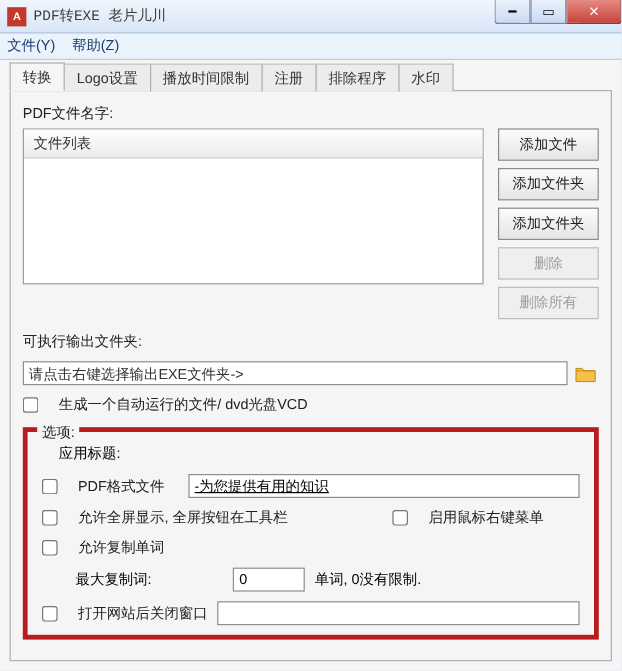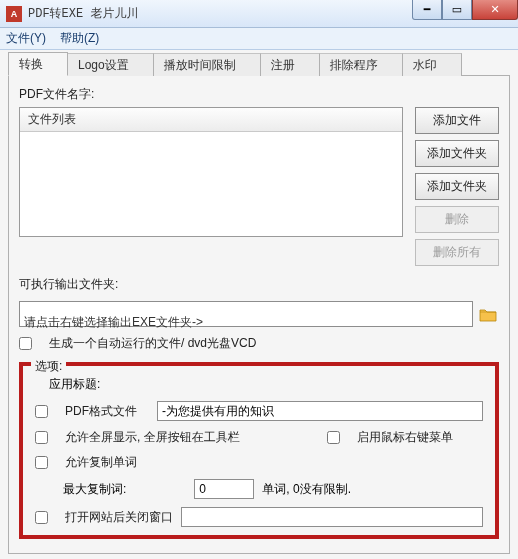--- a/index.html
+++ b/index.html
@@ -8,33 +8,33 @@
 .titlebar .appicon { width:16px; height:16px; background:#c0392b; margin-right:6px; display:flex; align-items:center; justify-content:center; color:#fff; font-size:9px; font-weight:bold;}
 .titlebar .title { color:#3b3b3b; flex:1;font-family:Liberation Mono, monospace; }
 .winbtns { display:flex; height:100%; }
 .winbtn { width:30px; height:20px; margin-top:0; border:1px solid #6f88a8; border-top:none; background:linear-gradient(to bottom,#eaf1fb,#c9dbf1); display:flex; align-items:center; justify-content:center; font-size:11px; cursor:default;}
 .winbtn.min{border-radius:0 0 0 3px;}
 .winbtn.close { width:46px; background:linear-gradient(to bottom,#e48b82,#c8433a); color:#fff; border-color:#8a3631; border-radius:0 0 3px 0;}
 .menubar { height:22px; background:#eaf2fb; display:flex; align-items:center; padding:0 6px; gap:14px; border-bottom:1px solid #b8cde6;}
 .menubar span{ color:#1a3e6e; cursor:default;}
 .client { background:#f5f5f5; padding:4px 8px 8px 8px; height:calc(100% - 28px - 22px); display:flex; flex-direction:column;}
 .tabs { display:flex; align-items:flex-end; height:22px; }
-.tab { padding:3px 24px 2px 10px; border:1px solid #b0b0b0; border-bottom:none; background:#f5f5f5; margin-right:-1px; color:#333; cursor:default; position:relative;}
+.tab { padding:3px 10px 2px 10px; border:1px solid #b0b0b0; border-bottom:none; background:#f5f5f5; margin-right:-1px; color:#333; cursor:default; position:relative;}
 .tab:not(.active){ background:#ececec; border-top:1px solid #c4c4c4;}
 .tab.active{ background:#f5f5f5; z-index:2; border-bottom:1px solid #f5f5f5;}
 .tabpage { border:1px solid #b0b0b0; margin-top:-1px; padding:10px 10px 14px 10px; flex:1; background:#f5f5f5; display:flex; flex-direction:column;}
 .label{ color:#222; margin-bottom:4px;}
 .filelist-row{ display:flex; gap:12px;}
 .filelist{ flex:1; border:1px solid #9a9a9a; background:#fff; height:130px; }
 .filelist-header{ background:linear-gradient(to bottom,#fdfdfd,#ececec); border-bottom:1px solid #c9c9c9; padding:3px 8px; color:#333;}
 .sidebtns{ width:84px; display:flex; flex-direction:column; gap:6px;}
 .btn{ border:1px solid #8a8a8a; background:linear-gradient(to bottom,#fbfbfb,#e5e5e5); padding:4px 4px; text-align:center; color:#222; cursor:default;}
 .btn.disabled{ color:#9d9d9d; border-color:#bdbdbd; background:#efefef;}
 .field-row{ display:flex; align-items:center; gap:4px; margin-top:4px;}
-.textbox{ border:1px solid #8d8d8d; background:#fff; padding:12px 4px; height:20px; flex:1; color:#333;}
+.textbox{ border:1px solid #8d8d8d; background:#fff; padding:2px 4px; height:20px; flex:1; color:#333;}
 .folder-icon{ width:22px; height:20px; display:flex; align-items:center; justify-content:center; }
 .chk{ display:inline-flex; align-items:center; gap:17px; color:#222;}
 .chk input{ width:13px; height:13px;}
 .groupbox{ border:4px solid #b91c1c; margin-top:10px; padding:10px 12px 8px 12px; position:relative;}
 .groupbox .legend{ position:absolute; top:-8px; left:8px; background:#f5f5f5; padding:0 4px; color:#222;}
 .row{ display:flex; align-items:center; gap:8px; margin-bottom:8px;}
 .row .spacer{ flex:1;}
 .small-input{ width:60px; border:1px solid #8d8d8d; background:#fff; padding:2px 4px; height:20px;}
 .long-input{ flex:1; border:1px solid #8d8d8d; background:#fff; padding:2px 4px; height:20px;}
 .long-input2{ flex:1; border:1px solid #8d8d8d; background:#fff; padding:2px 4px; height:20px;}
@@ -102,21 +102,21 @@
       <div class="legend">选项:</div>
 
       <div class="row">
         <span style="margin-left:14px">应用标题:</span>
       </div>
       <div class="row">
         <label class="chk">
           <input type="checkbox" style="">
           <span>PDF格式文件</span>
         </label>
-        <input class="long-input" style="margin-left: 12px;" value="-为您提供有用的知识">
+        <input class="long-input" style="margin-left: 12px; text-decoration: underline;" value="-为您提供有用的知识">
       </div>
 
       <div class="row">
         <label class="chk">
           <input type="checkbox" style="">
           <span>允许全屏显示, 全屏按钮在工具栏</span>
         </label>
         <div class="spacer"></div>
         <label class="chk" style="margin-right:30px">
           <input type="checkbox" style="">

